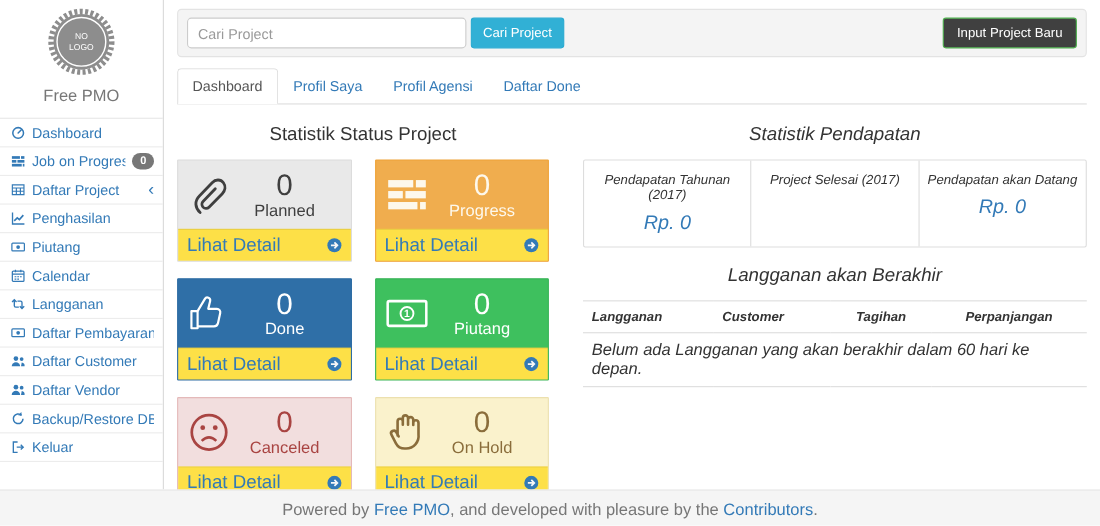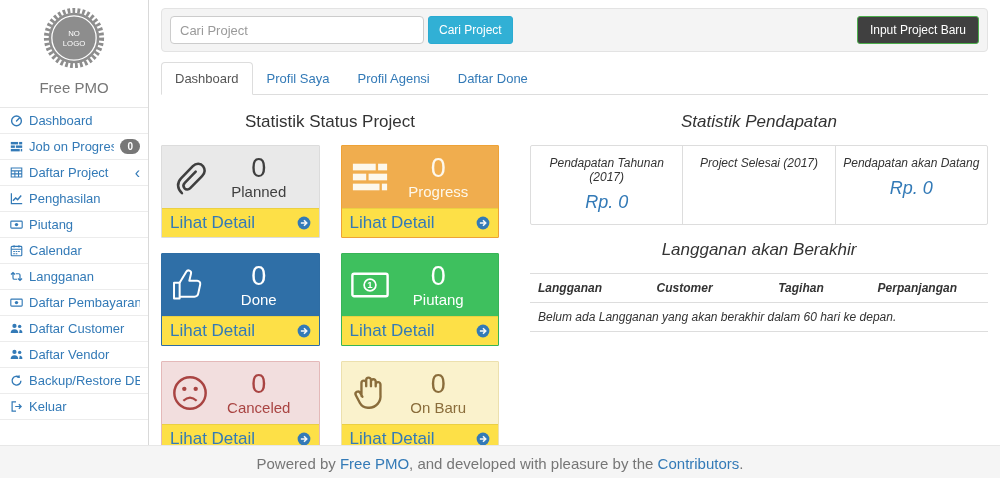--- a/index.html
+++ b/index.html
@@ -67,21 +67,21 @@
   .stat:last-child { border-right:none; }
   .stat-label { font-size:12px; color:#333; margin-bottom:8px; }
   .stat-value { font-size:18px; color:#337ab7; }
 
   
   .subs { width:100%; border-collapse:collapse; margin-top:2px; }
   .subs th { text-align:left; font-weight:bold; color:#333; font-size:12px;
              border-top:1px solid #ddd; border-bottom:1px solid #ddd; padding:7px 8px; }
   .subs th.right { text-align:center; }
   .subs th.center { text-align:center; }
-  .subs td { padding:7px 8px; border-bottom:1px solid #ddd; font-size:12px; color:#333; }
+  .subs td { padding:7px 8px; border-bottom:1px solid #ddd; font-size:15px; color:#333; }
 
   
   .site-footer { position:absolute; left:0; right:0; bottom:0; height:33px; background:#f5f5f5;
                  border-top:1px solid #e7e7e7; text-align:center; font-size:15px; color:#767676;
                  padding-top:9px; }
   .site-footer a { color:#337ab7; text-decoration:none; cursor:pointer; }
   svg text { font-family:"Liberation Sans","DejaVu Sans",sans-serif; }
 </style>
 </head>
 <body>
@@ -378,21 +378,21 @@
                 </svg>
               </div>
             </article>
             <article class="card" style="--bg: #faf2cc; --fg: #8a6d3b; --bd: #ece0ae;">
               <div class="card-body">
                 <svg class="ic card-icon">
                   <use href="#i-hand-paper"></use>
                 </svg>
                 <div class="card-main">
                   <div class="card-num">0</div>
-                  <div class="card-label">On Baru</div>
+                  <div class="card-label">On Hold</div>
                 </div>
               </div>
               <div class="card-foot">
                 <span>Lihat Detail</span>
                 <svg class="ic foot-ic">
                   <use href="#i-arrow-circle-right"></use>
                 </svg>
               </div>
             </article>
           </div>

